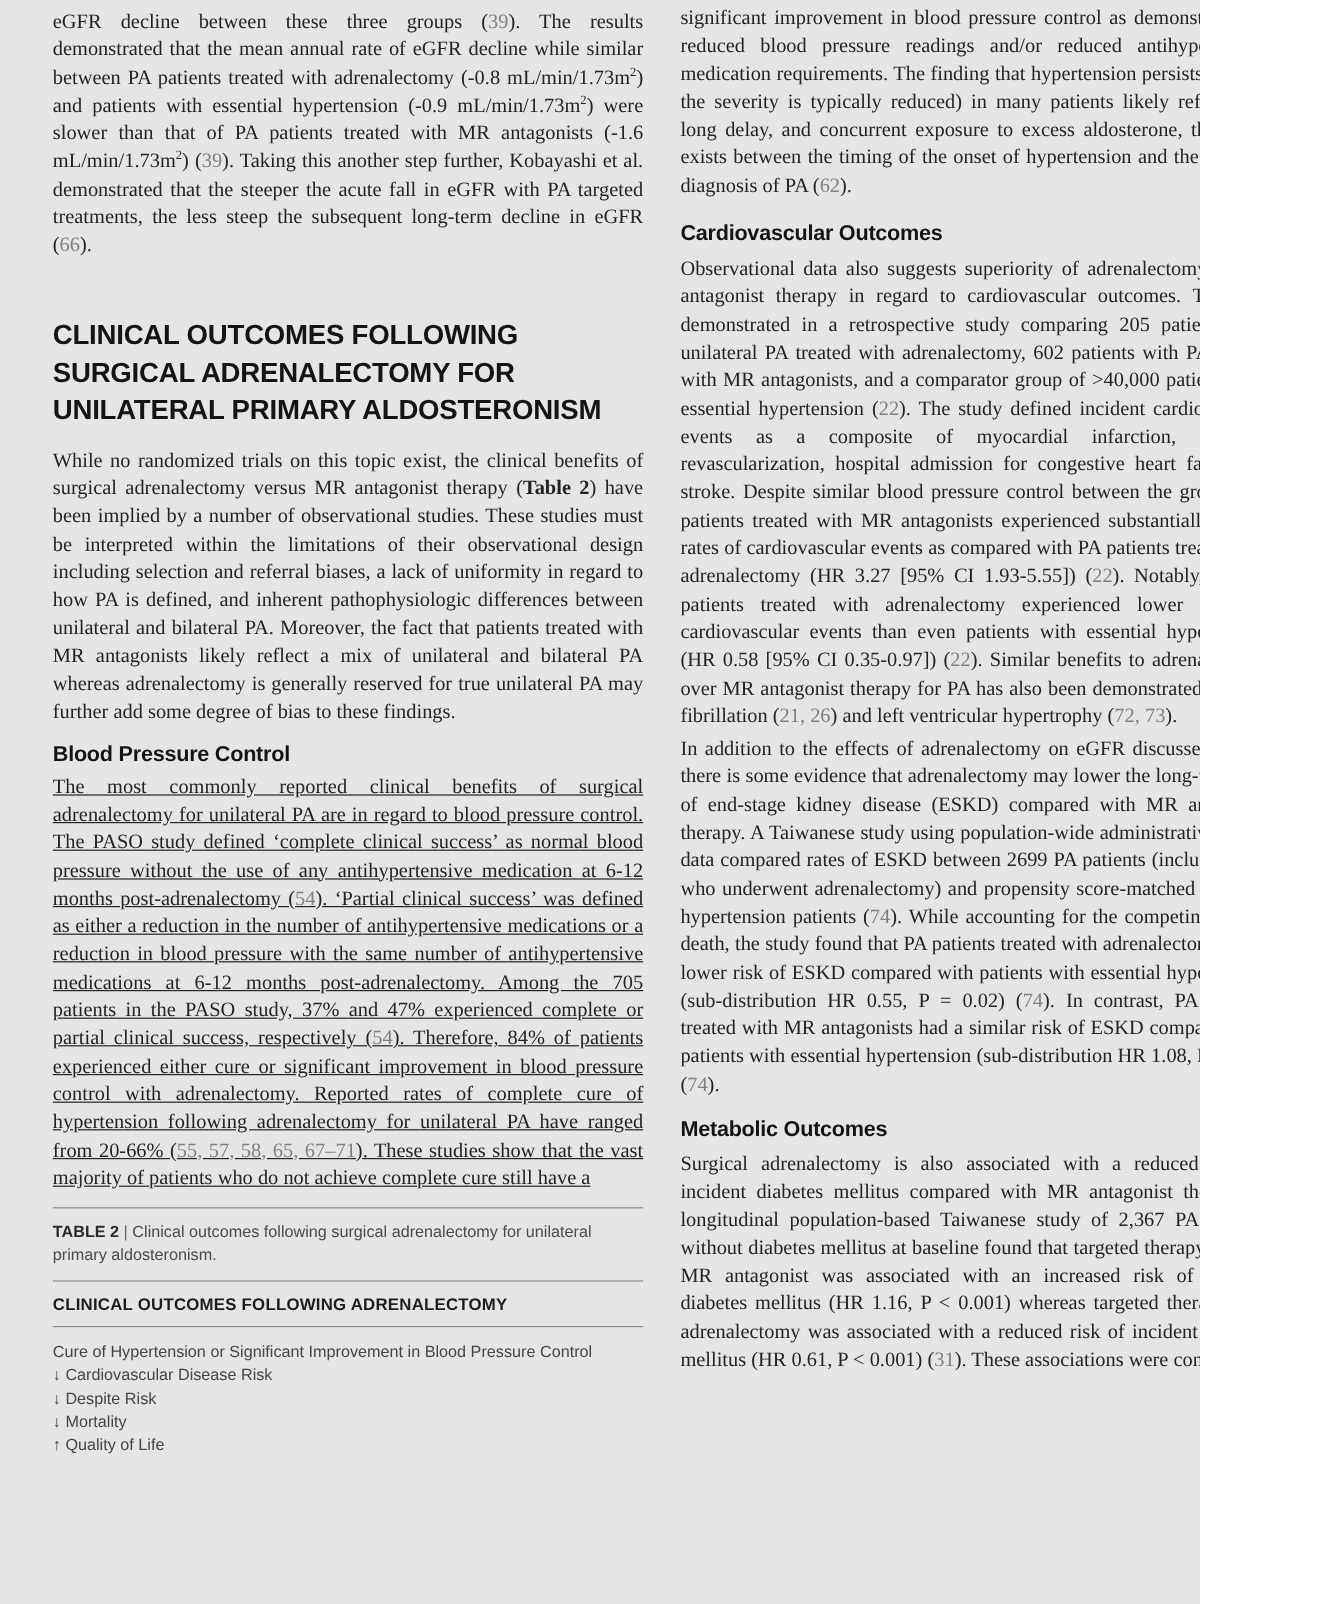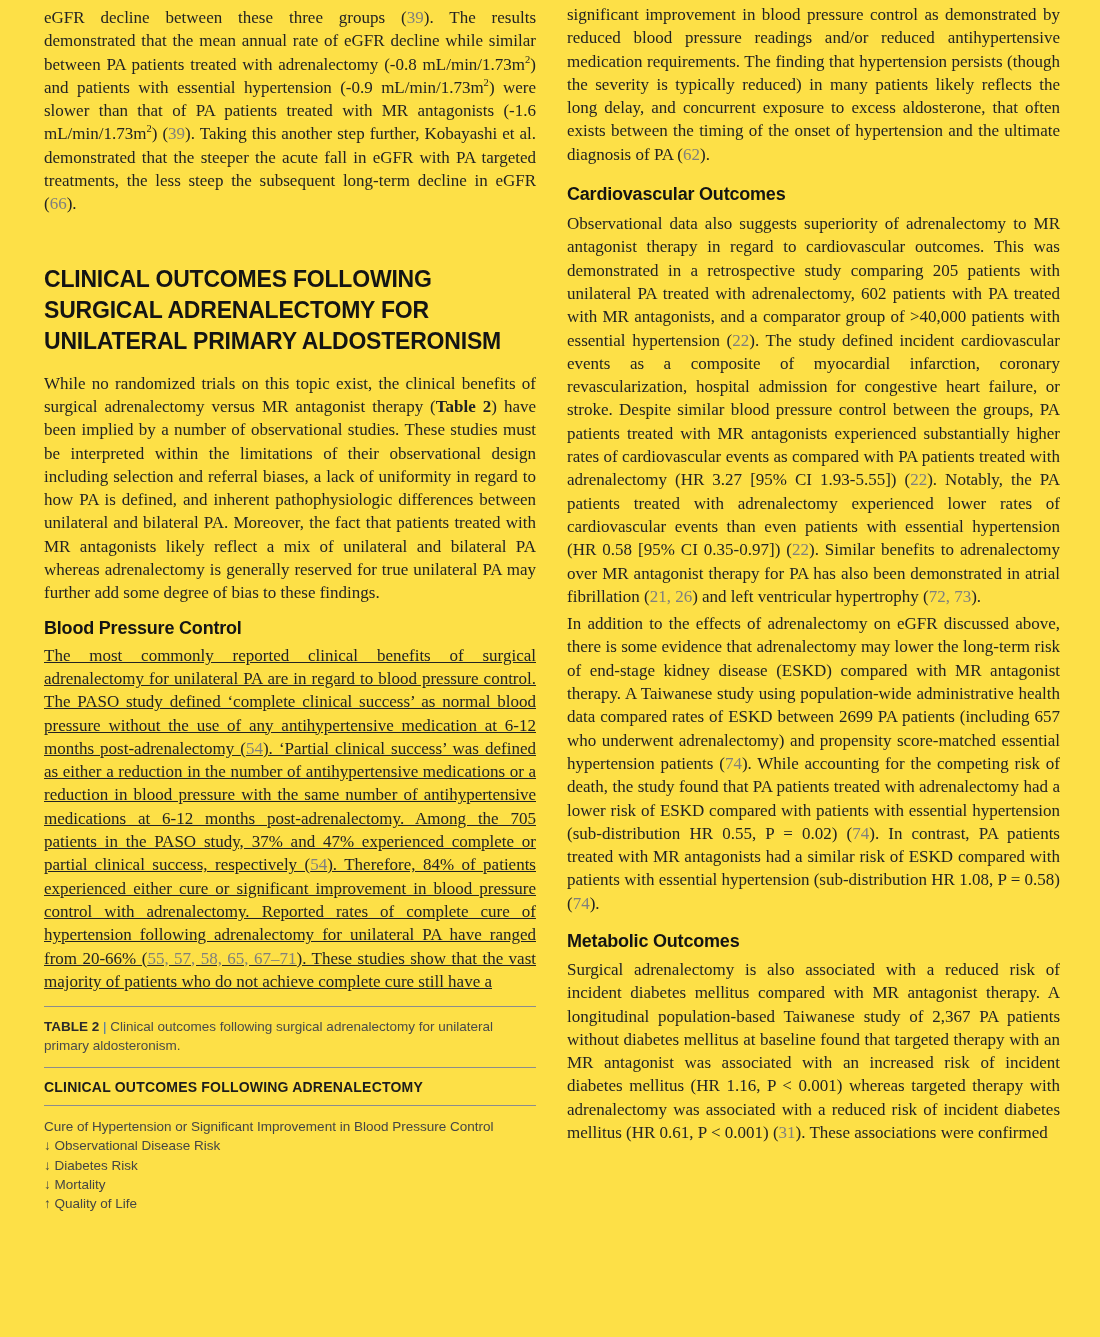--- a/index.html
+++ b/index.html
@@ -6,22 +6,22 @@
     --body-text:#232323;
     --heading-text:#141414;
     --cite:#7f7f7f;
     --pipe:#3b6fb5;
     --rule:#8c8c8c;
     --table-text:#454545;
   }
   html,body{margin:0;padding:0;background:#ffffff;}
   #page{
     position:relative;
-    width:1100px;height:1337px;
-    background:#fde047;
+    width:1000px;height:1337px;
+    background:#e5e5e5;
     overflow:hidden;
     font-family:"Liberation Serif", serif;
     color:var(--body-text);
   }
   .col{position:absolute;top:0;}
   #left-col{left:44px;width:492px;}
   #right-col{left:567px;width:493px;}
   .para{
     font-size:17px;
     line-height:23.3px;
@@ -109,22 +109,22 @@
     <p id="para-bp" class="para"><span>The most commonly reported clinical benefits of surgical adrenalectomy for unilateral PA are in regard to blood pressure control. The PASO study defined ‘complete clinical success’ as normal blood pressure without the use of any antihypertensive medication at 6-12 months post-adrenalectomy (</span><span class="cite">54</span><span>). ‘Partial clinical success’ was defined as either a reduction in the number of antihypertensive medications or a reduction in blood pressure with the same number of antihypertensive medications at 6-12 months post-adrenalectomy. Among the 705 patients in the PASO study, 37% and 47% experienced complete or partial clinical success, respectively (</span><span class="cite">54</span><span>). Therefore, 84% of patients experienced either cure or significant improvement in blood pressure control with adrenalectomy. Reported rates of complete cure of hypertension following adrenalectomy for unilateral PA have ranged from 20-66% (</span><span class="cite">55, 57, 58, 65, 67–71</span><span>). These studies show that the vast majority of patients who do not achieve complete cure still have a</span></p>
 
     <div id="table2">
       <div class="rule"></div>
       <div id="table2-caption"><span class="bold-lead">TABLE 2</span><span class="pipe"> | </span><span>Clinical outcomes following surgical adrenalectomy for unilateral primary aldosteronism.</span></div>
       <div class="rule"></div>
       <div id="table2-header">CLINICAL OUTCOMES FOLLOWING ADRENALECTOMY</div>
       <div class="rule"></div>
       <div id="table2-rows">
         <div class="table2-row">Cure of Hypertension or Significant Improvement in Blood Pressure Control</div>
-        <div class="table2-row">↓ Observational Disease Risk</div>
-        <div class="table2-row">↓ Diabetes Risk</div>
+        <div class="table2-row">↓ Cardiovascular Disease Risk</div>
+        <div class="table2-row">↓ Despite Risk</div>
         <div class="table2-row">↓ Mortality</div>
         <div class="table2-row">↑ Quality of Life</div>
       </div>
     </div>
 
   </div>
 
   <div id="right-col" class="col">
 
     <p id="para-bp-cont" class="para"><span>significant improvement in blood pressure control as demonstrated by reduced blood pressure readings and/or reduced antihypertensive medication requirements. The finding that hypertension persists (though the severity is typically reduced) in many patients likely reflects the long delay, and concurrent exposure to excess aldosterone, that often exists between the timing of the onset of hypertension and the ultimate diagnosis of PA (</span><span class="cite">62</span><span>).</span></p>

